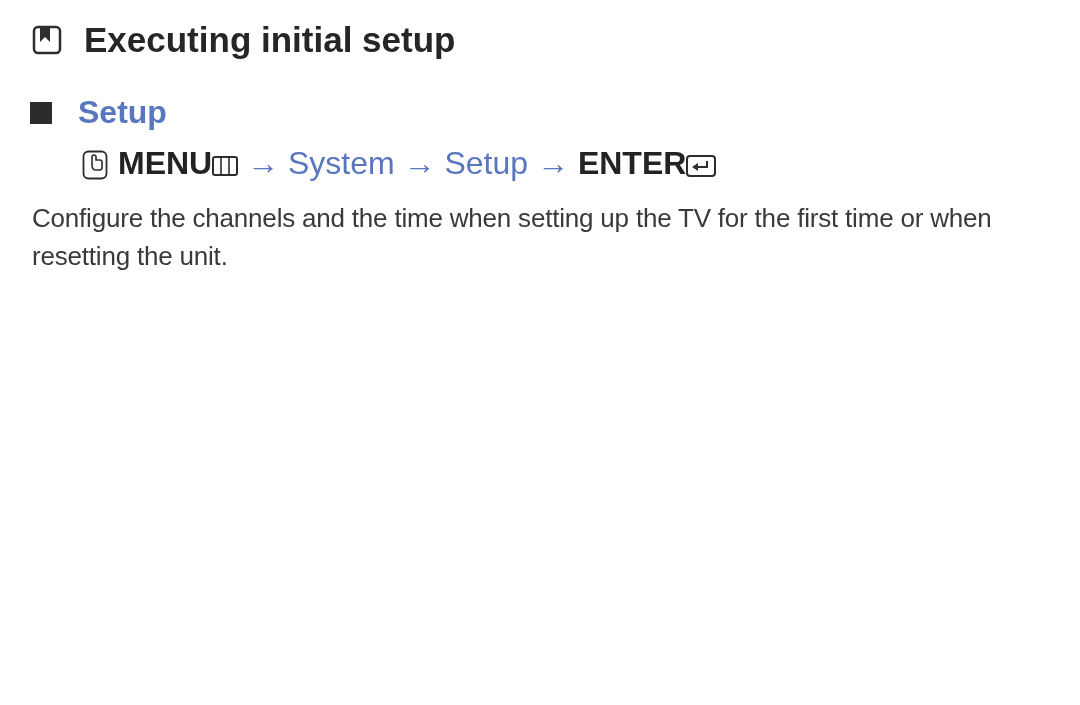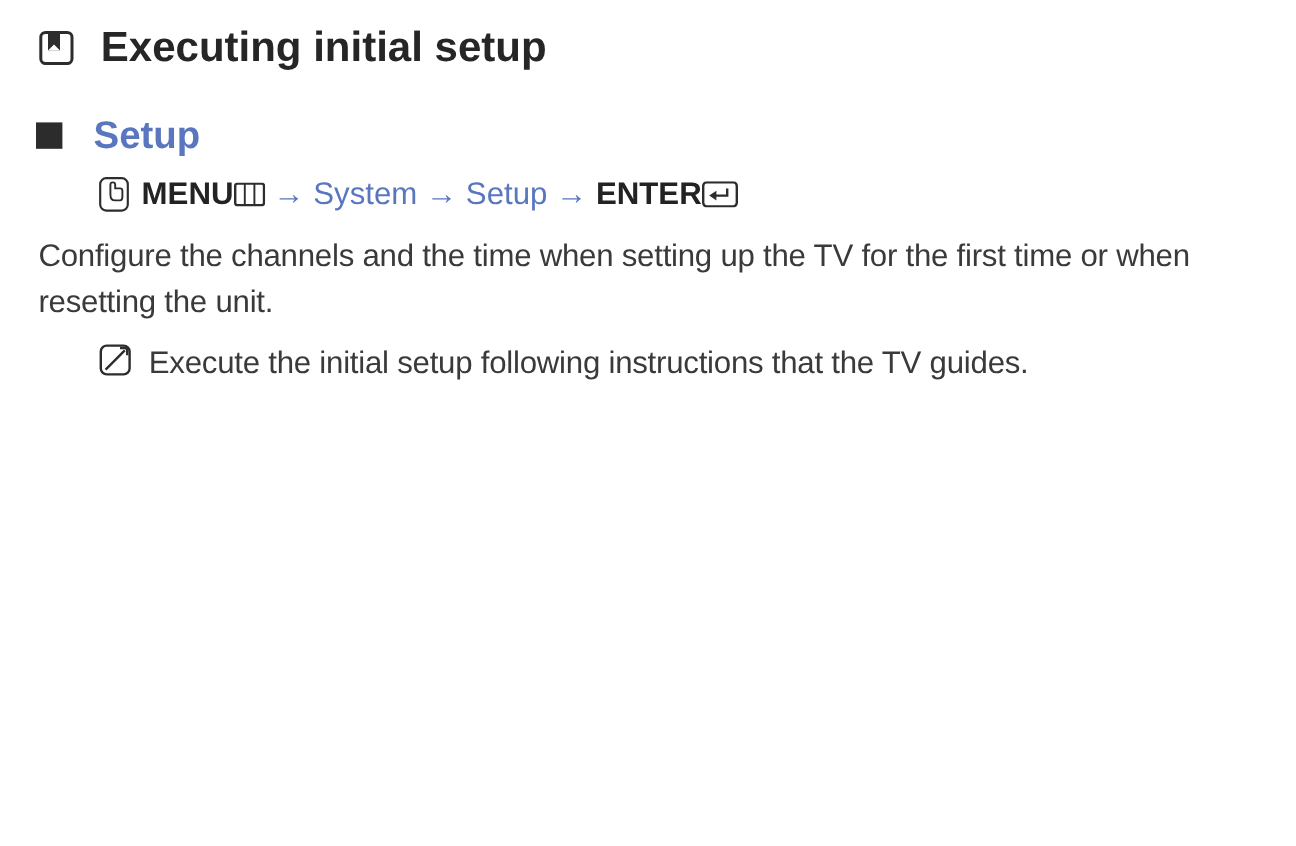--- a/index.html
+++ b/index.html
@@ -58,21 +58,21 @@
       gap: 10px;
       font-size: 26px;
       margin-bottom: 18px;
     }
     .touch-icon {
       width: 26px;
       height: 30px;
       flex-shrink: 0;
     }
     .nav-text {
-      font-size: 26px;
+      font-size: 32px;
       line-height: 1;
     }
     .nav-text .bold-black { font-weight: 700; color: #232323; }
     .nav-text .blue { color: #5976bf; font-weight: 400; }
     .menu-glyph {
       display: inline-block;
       vertical-align: -2px;
     }
     .enter-glyph {
       display: inline-block;
@@ -147,24 +147,14 @@
       <span class="bold-black">ENTER</span><span class="enter-glyph"><svg width="30" height="22" viewBox="0 0 30 22">
             <rect x="1" y="1" width="28" height="20" rx="3" fill="none" stroke="#2d2d2d" stroke-width="2"></rect>
             <path d="M 21 6 L 21 12 L 10 12" fill="none" stroke="#2d2d2d" stroke-width="2"></path>
             <polygon points="12,8 6,12 12,16" fill="#2d2d2d"></polygon>
           </svg></span>
     </span>
   </div>
 
   <div class="body-text">Configure the channels and the time when setting up the TV for the first time or when resetting the unit.</div>
 
-  <div class="note-row">
-    <span class="note-icon">
-      <svg width="28" height="28" viewBox="0 0 28 28">
-        <rect x="2" y="2" width="24" height="24" rx="5" fill="none" stroke="#2d2d2d" stroke-width="2"></rect>
-        <line x1="6" y1="22" x2="22" y2="6" stroke="#2d2d2d" stroke-width="2"></line>
-        <path d="M 18 4 L 22 4 Q 24 4 24 6 L 24 10" fill="none" stroke="#2d2d2d" stroke-width="2"></path>
-      </svg>
-    </span>
-    <span class="note-text">Execute the initial setup following instructions that the TV guides.</span>
-  </div>
 
 </div>
 
 </body></html>

